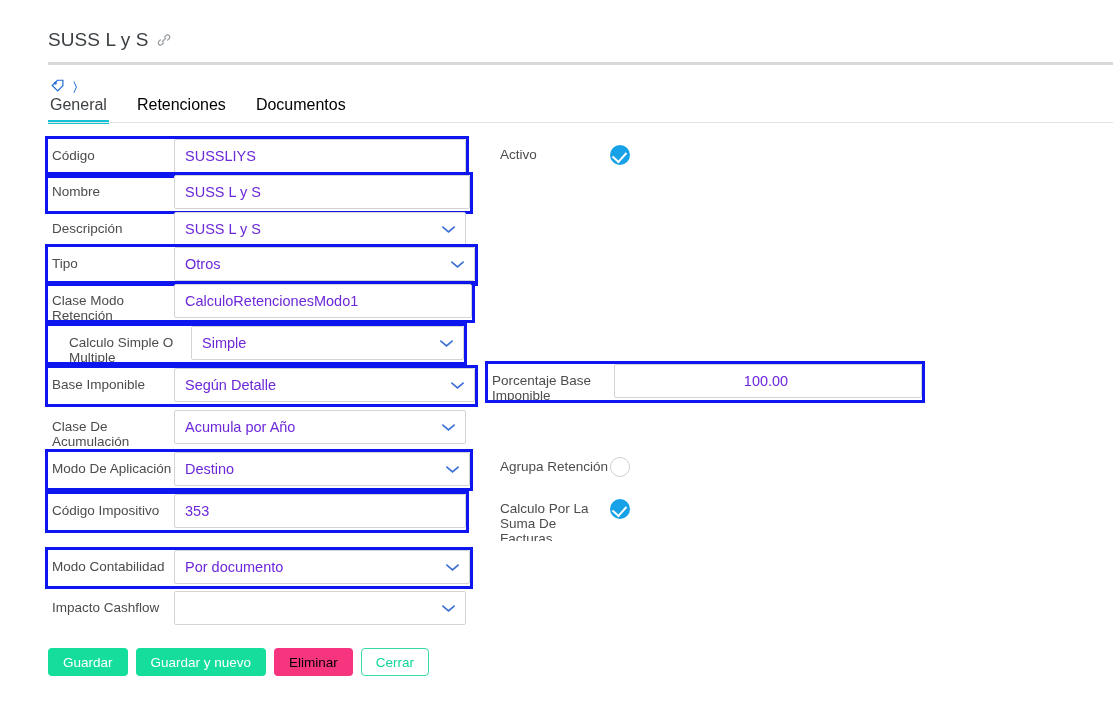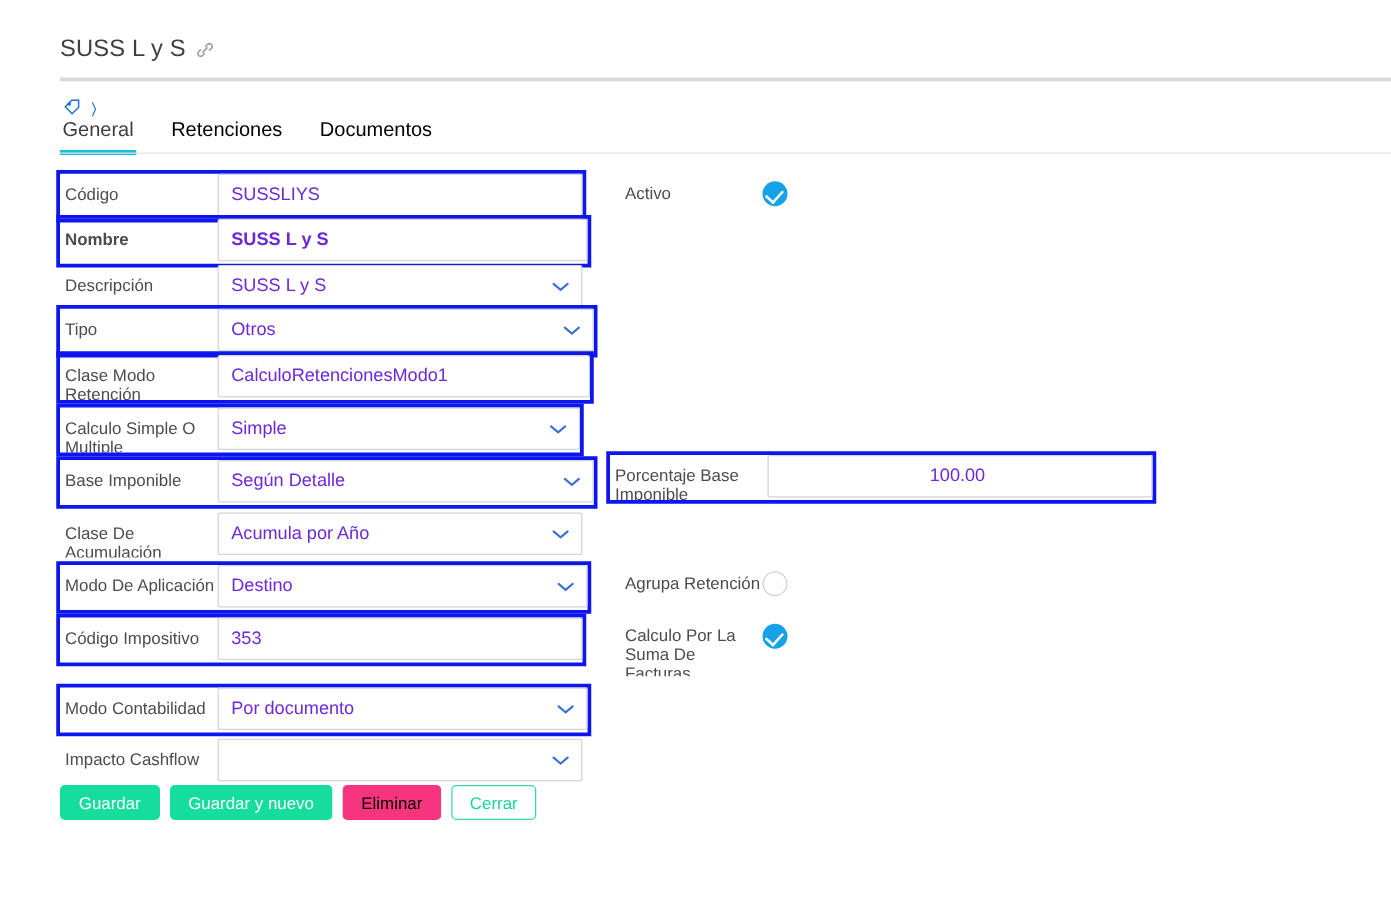--- a/index.html
+++ b/index.html
@@ -147,21 +147,21 @@
     width: 7px; height: 11px;
     border: solid #fff;
     border-width: 0 2.4px 2.4px 0;
     transform: rotate(42deg);
   }
   .check.off { background: #fff; border: 1px solid #cfcfcf; }
 
   
   .buttons {
     position: absolute;
-    left: 48px; top: 496px;
+    left: 48px; top: 516px;
     display: flex;
     gap: 8px;
     text-align: center;
   }
   .btn {
     height: 28px;
     border-radius: 4px;
     font-size: 13.5px;
     display: inline-flex;
     align-items: center;
@@ -213,21 +213,21 @@
 
     <div class="col-left">
 
       <div class="field hl" style="top:7px;   width:418px;">
         <div class="field-label">Código</div>
         <div class="control">
           <span>SUSSLIYS</span>
         </div>
       </div>
 
-      <div class="field hl" style="top:43px;  width:422px;font-weight:bold;">
+      <div class="field hl" style="top:43px;  width:422px;">
         <div class="field-label">Nombre</div>
         <div class="control">
           <span>SUSS L y S</span>
         </div>
       </div>
 
       <div class="field" style="top:80px;  width:418px;">
         <div class="field-label">Descripción</div>
         <div class="control">
           <span>SUSS L y S</span>
@@ -251,21 +251,21 @@
         </div>
       </div>
 
       <div class="field hl" style="top:152px; width:424px;">
         <div class="field-label">Clase Modo Retención</div>
         <div class="control">
           <span>CalculoRetencionesModo1</span>
         </div>
       </div>
 
-      <div class="field hl" style="top:194px; width:416px;">
+      <div class="field hl" style="top:194px; width:416px;padding-left:17px;">
         <div class="field-label">Calculo Simple O Multiple</div>
         <div class="control">
           <span>Simple</span>
           <span class="chev">
             <svg viewBox="0 0 16 10" width="15" height="10" fill="none" stroke="currentColor" stroke-width="1.8" stroke-linecap="round">
                 <path d="M2 3l6 5 6-5"></path>
               </svg>
           </span>
         </div>
       </div>

